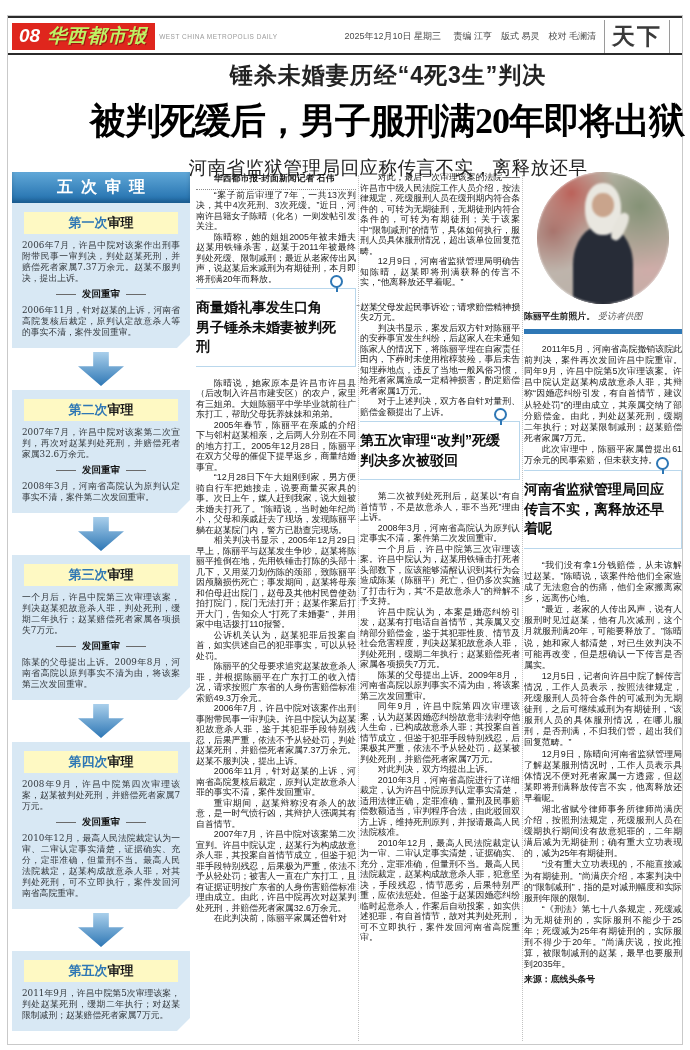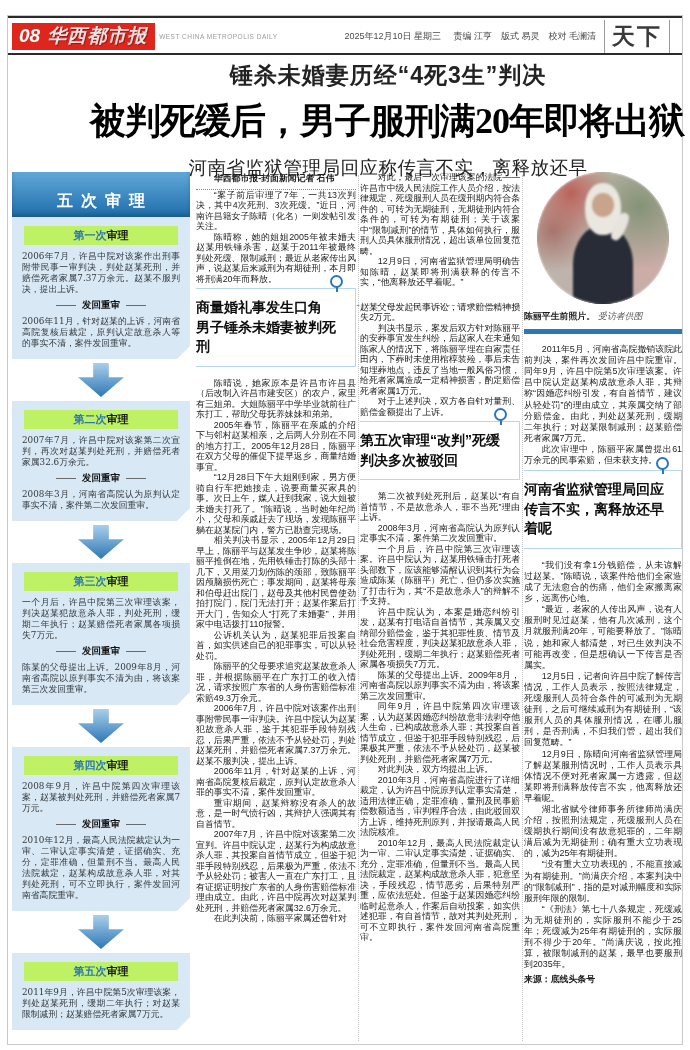--- a/index.html
+++ b/index.html
@@ -6,43 +6,43 @@
   .page{position:relative;width:690px;height:1050px;background:#ffffff;margin:0 auto;
         font-family:"Liberation Sans",sans-serif;color:#1c1c1c;overflow:hidden;}
   .frame{position:absolute;left:7px;right:7px;top:15px;bottom:5px;border:1px solid #c9c9c9;pointer-events:none;}
   .topline{position:absolute;left:8px;right:8px;top:16px;height:2px;background:#2b2b2b;}
   .headrule{position:absolute;left:8px;right:8px;top:53px;height:2px;background:#2b2b2b;}
 
   
   .hdr{position:absolute;left:12px;right:20px;top:20px;height:32px;display:flex;align-items:center;}
   .pn-box{display:flex;align-items:center;background:#df261d;height:27px;padding:0 8px 0 7px;}
   .pn{color:#ffffff;font-size:19px;font-weight:bold;font-style:italic;margin-right:7px;}
-  .brand{color:#e5e5e5;font-size:19px;font-weight:bold;font-family:"DejaVu Serif",serif;
+  .brand{color:#bef264;font-size:19px;font-weight:bold;font-family:"DejaVu Serif",serif;
          font-style:italic;letter-spacing:1px;text-shadow:1px 1px 0 #9d1410;}
   .brand-en{color:#9a9a9a;font-size:6.5px;margin-left:4px;letter-spacing:.5px;}
   .hspace{flex:1;}
   .dateline{font-size:9px;color:#4a4a4a;white-space:nowrap;margin-right:8px;}
   .credits{margin-left:10px;}
   .section-label{font-size:23px;font-weight:bold;color:#3a3a3a;letter-spacing:2px;
                  border-left:1px solid #9a9a9a;border-right:1px solid #9a9a9a;padding:1px 7px;}
 
   
   .headline{position:absolute;left:90px;width:596px;top:60px;text-align:center;}
   .kicker{font-size:23px;font-weight:bold;color:#222;letter-spacing:1px;}
   .main-title{font-family:"Liberation Serif","DejaVu Serif",serif;font-weight:900;font-size:36px;
               color:#000;margin-top:6px;letter-spacing:-1px;white-space:nowrap;}
   .deck{font-size:18.5px;color:#222;margin-top:9px;letter-spacing:.5px;}
 
   
   .sidebar{position:absolute;left:12px;top:172px;width:178px;height:872px;overflow:hidden;}
   .sidebar-title{background:linear-gradient(180deg,#61a8d8,#1f6dab);color:#fff;font-size:16px;
-                 font-weight:bold;text-align:center;letter-spacing:8px;padding:19px 0 5px 8px;
+                 font-weight:bold;text-align:center;letter-spacing:8px;padding:5px 0 5px 8px;
                  box-shadow:inset 0 -3px 4px rgba(0,0,0,.18);}
   .stage{background:#d8e8f4;padding:9px 10px 10px;position:relative;}
-  .stage-title{background:#bef264;text-align:center;font-weight:bold;font-size:11px;padding:2px 0;margin:0 2px 6px;}
+  .stage-title{background:#fef9c3;text-align:center;font-weight:bold;font-size:13px;padding:2px 0;margin:0 2px 6px;}
   .stage-num{color:#2e77b5;}
   .stage-rest{color:#1a1a1a;}
   .stage-body{font-size:8.8px;line-height:11px;text-align:justify;margin:0;color:#33383d;
               font-family:"DejaVu Serif",serif;}
   .remand-label{display:flex;align-items:center;justify-content:center;gap:6px;font-weight:bold;
                 font-size:9.5px;color:#111;margin:4px 0;}
   .remand-label::before,.remand-label::after{content:"";width:20px;height:1px;background:#6a6a6a;}
   .fold{position:absolute;right:0;bottom:0;width:0;height:0;
         border-bottom:13px solid #ffffff;border-left:13px solid transparent;}
   .arrow{width:46px;height:34px;margin:4px auto 4px;

